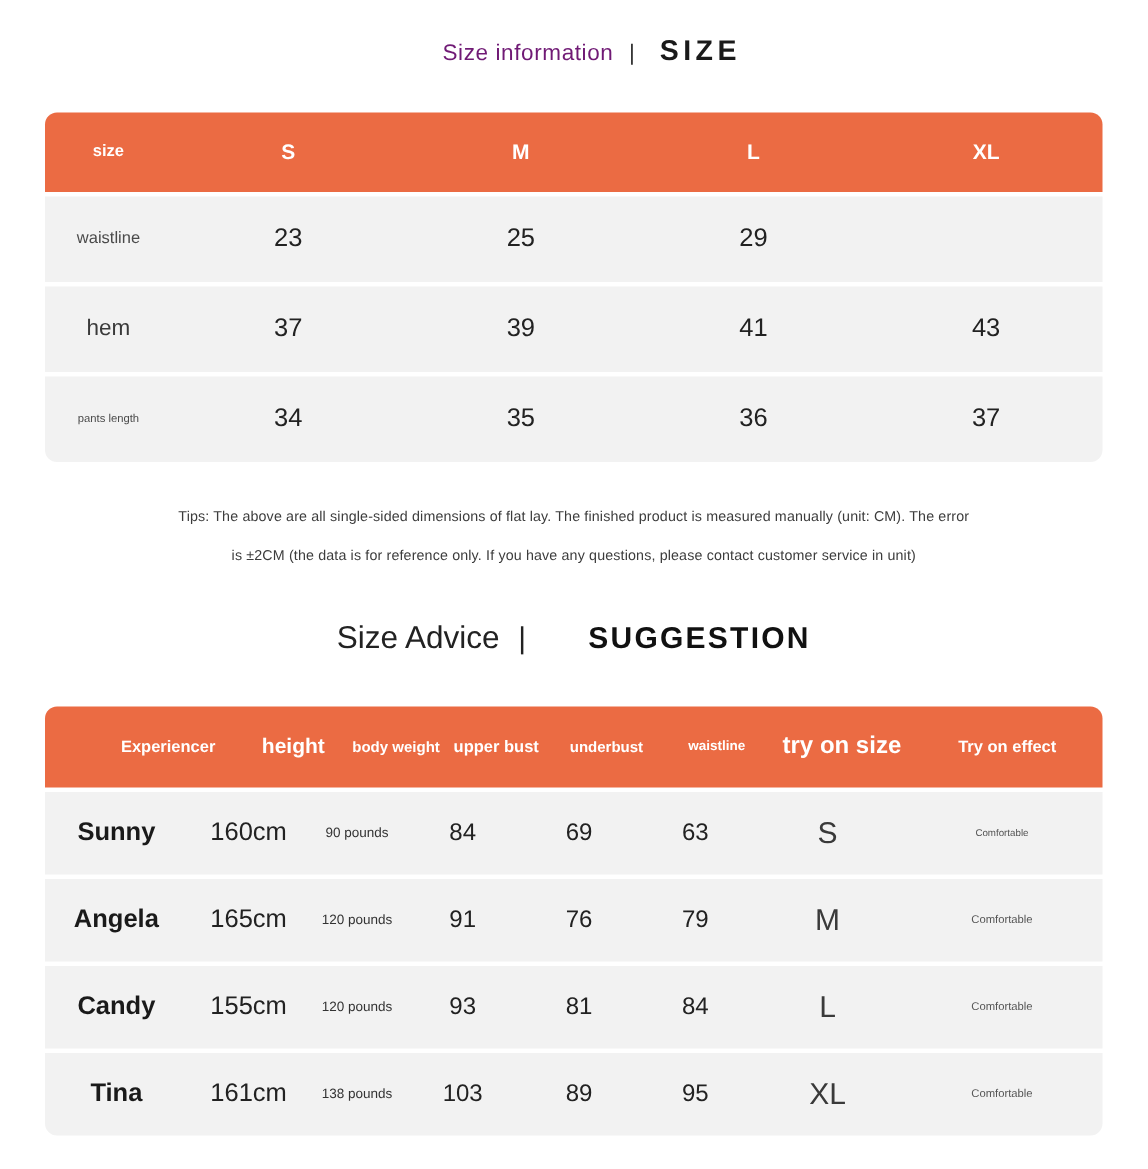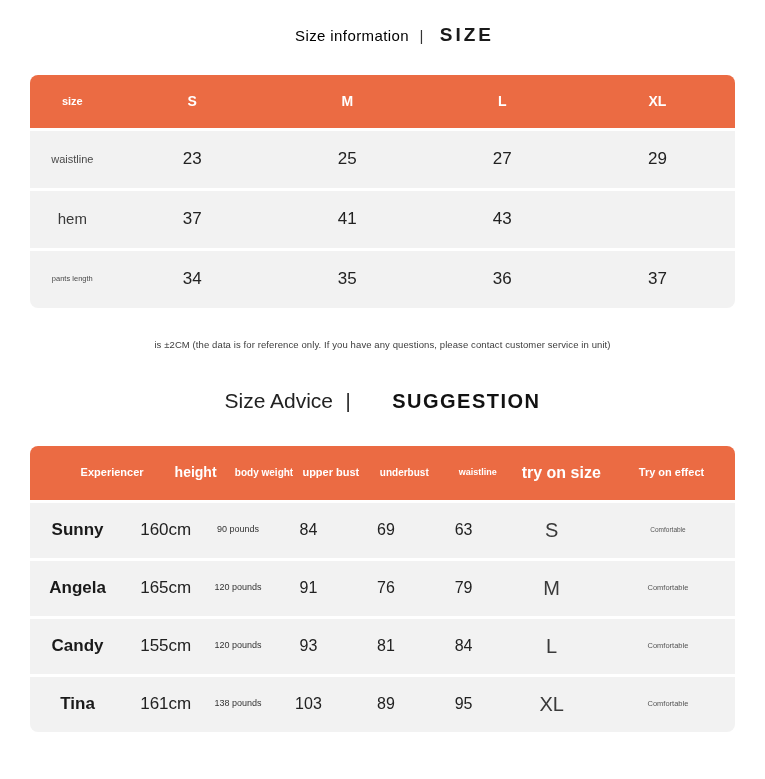--- a/index.html
+++ b/index.html
@@ -3,21 +3,21 @@
 <meta charset="utf-8">
 <style>
   * { margin: 0; padding: 0; box-sizing: border-box; }
   html, body { background: #ffffff; }
   body { font-family: "Liberation Sans", sans-serif; }
   .page { width: 765px; height: 779px; background: #ffffff; overflow: hidden; }
 
   
   .title { text-align: center; white-space: nowrap; }
   .title-sm { margin-top: 24px; }
-  .title-sm .t-left { font-size: 15px; color: #000000; letter-spacing: 0.4px; margin-left: 24px; }
+  .title-sm .t-left { font-size: 15px; color: #701a75; letter-spacing: 0.4px; margin-left: 24px; }
   .title-sm .t-sep  { font-size: 15px; color: #333333; margin: 0 12px 0 6px; }
   .title-sm .t-right{ font-size: 19px; font-weight: bold; color: #1a1a1a; letter-spacing: 3px; }
   .title-lg { margin-top: 39px; }
   .title-lg .t-left { font-size: 21px; color: #222222; }
   .title-lg .t-sep  { font-size: 20px; color: #222222; margin: 0 13px 0 8px; }
   .title-lg .t-right{ font-size: 20px; font-weight: bold; color: #111111; letter-spacing: 1.5px; margin-left: 24px; }
 
   
   .table { margin-left: 30px; margin-right: 30px; display: flex; flex-direction: column; gap: 3px; }
   .thead, .trow { display: grid; align-items: center; }
@@ -85,41 +85,42 @@
       <div class="cell">S</div>
       <div class="cell">M</div>
       <div class="cell">L</div>
       <div class="cell">XL</div>
     </div>
 
     <div class="trow">
       <div class="cell label">waistline</div>
       <div class="cell">23</div>
       <div class="cell">25</div>
-      <div class="cell">27</div>
       <div class="cell">29</div>
     </div>
 
     <div class="trow">
       <div class="cell label">hem</div>
       <div class="cell">37</div>
+      <div class="cell">39</div>
       <div class="cell">41</div>
       <div class="cell">43</div>
     </div>
 
     <div class="trow">
       <div class="cell label">pants length</div>
       <div class="cell">34</div>
       <div class="cell">35</div>
       <div class="cell">36</div>
       <div class="cell">37</div>
     </div>
   </div>
 
   <div class="tips">
+    <p>Tips: The above are all single-sided dimensions of flat lay. The finished product is measured manually (unit: CM). The error</p>
     <p>is ±2CM (the data is for reference only. If you have any questions, please contact customer service in unit)</p>
   </div>
 
   <div class="title title-lg">
     <span class="t-left">Size Advice</span>
     <span class="t-sep">|</span>
     <span class="t-right">SUGGESTION</span>
   </div>
 
   <div class="table advice-table">

